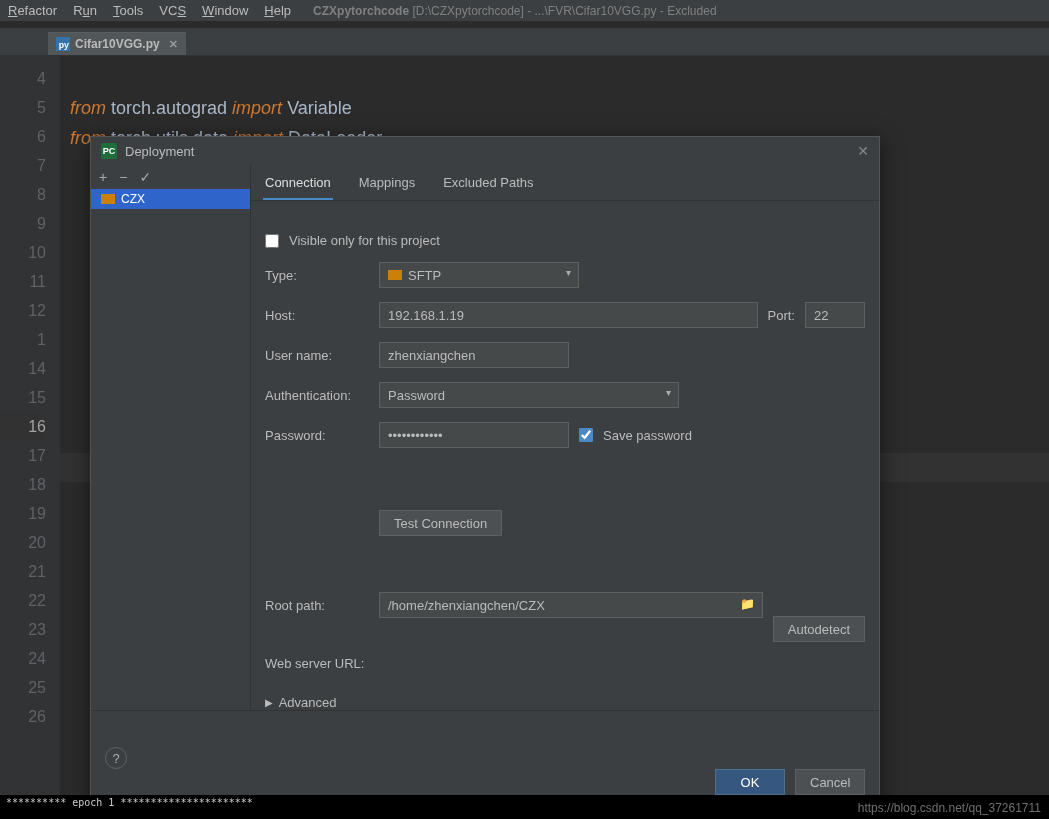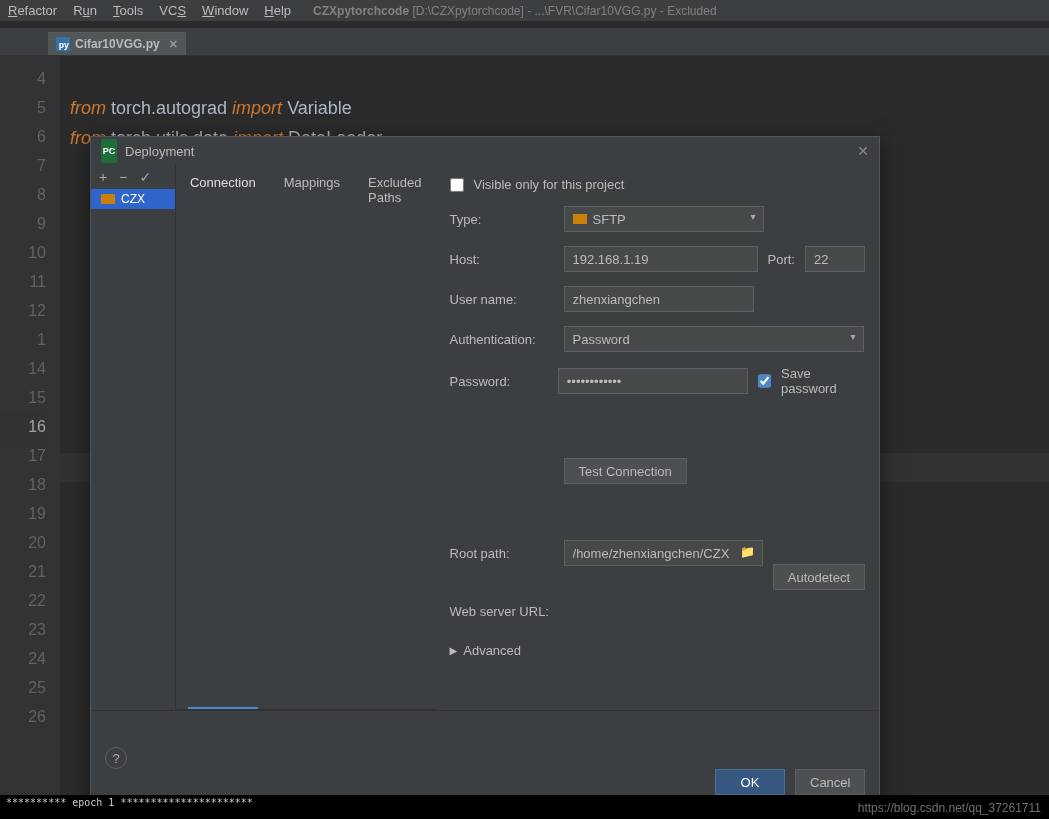--- a/index.html
+++ b/index.html
@@ -23,33 +23,33 @@
 .line-hl { background: #323232; display: block; width: 100%; }
 
 .left-gutter-tab { position: absolute; top: 56px; left: 0; width: 18px; height: 600px; background: #3c3f41; border-right: 1px solid #323232; }
 
 .dialog {
   position: absolute; top: 136px; left: 90px; width: 790px; height: 670px;
   background: #3c3f41; border: 1px solid #555; box-shadow: 0 4px 20px rgba(0,0,0,.5);
   display: flex; flex-direction: column;
 }
 .dlg-title { display: flex; align-items: center; height: 28px; padding: 0 10px; gap: 8px; }
-.dlg-title-icon { width: 16px; height: 24px; background: #1f6e3a; display: inline-flex; align-items: center; justify-content: center; color: #fff; font-size: 9px; font-weight: bold; border-radius: 2px; }
+.dlg-title-icon { width: 16px; height: 16px; background: #1f6e3a; display: inline-flex; align-items: center; justify-content: center; color: #fff; font-size: 9px; font-weight: bold; border-radius: 2px; }
 .dlg-title-text { color: #bbbbbb; font-size: 13px; }
 .dlg-close { margin-left: auto; color: #888; font-size: 14px; cursor: pointer; }
 
 .dlg-body { flex: 1; display: flex; min-height: 0; }
 .dlg-sidebar { width: 160px; background: #3c3f41; border-right: 1px solid #323232; display: flex; flex-direction: column; }
 .dlg-toolbar { display: flex; gap: 12px; padding: 4px 8px; color: #aaa; font-size: 14px; align-items: center; }
 .dlg-toolbar span { cursor: pointer; }
 .sidebar-item { display: flex; align-items: center; gap: 6px; padding: 3px 10px; font-size: 12px; }
 .sidebar-item.selected { background: #2f65ca; color: #fff; }
 .sftp-ic { width: 14px; height: 10px; background: #c9810a; display: inline-block; }
 
-.dlg-main { flex: 1; display: flex; flex-direction: row; }
+.dlg-main { flex: 1; display: flex; flex-direction: column; gap: 20px; }
 .dlg-tabs { display: flex; gap: 24px; padding: 6px 12px 0; border-bottom: 1px solid #323232; }
 .dlg-tab { padding: 4px 2px 8px; color: #bbbbbb; cursor: pointer; font-size: 13px; }
 .dlg-tab.active { border-bottom: 2px solid #4a88c7; color: #ddd; }
 
 .form { padding: 12px 14px; display: flex; flex-direction: column; gap: 14px; }
 .row { display: flex; align-items: center; gap: 10px; }
 .lbl { width: 104px; color: #bbbbbb; font-size: 13px; }
 .inp, .sel { background: #45494a; border: 1px solid #5e6060; color: #bbbbbb; height: 26px; padding: 12px 8px; font-size: 13px; }
 .sel { appearance: none; position: relative; }
 .sel-wrap { position: relative; display: inline-block; }

